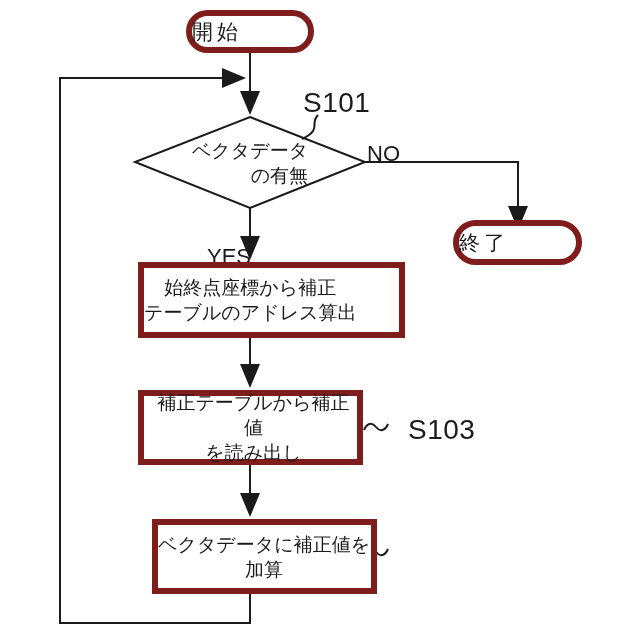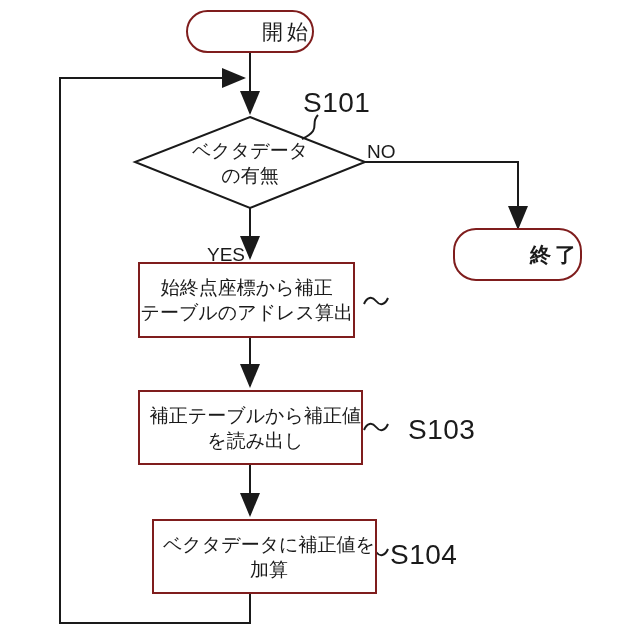--- a/index.html
+++ b/index.html
@@ -3,33 +3,33 @@
 <meta charset="utf-8">
 <style>
   html,body { margin:0; padding:0; }
   body { background:#fff; font-family:"Liberation Sans","DejaVu Sans",sans-serif; }
   #canvas {
     position:relative; width:640px; height:640px; background:#fff;
     color:#1a1a1a; overflow:hidden;
   }
   #wires { position:absolute; left:0; top:0; width:640px; height:640px; }
   .node {
-    position:absolute; box-sizing:border-box; border:2px solid #7f1d1d;
-    background:#fff; display:flex; align-items:center; justify-content:flex-end;
+    position:absolute; box-sizing:border-box; border:6px solid #7f1d1d;
+    background:#fff; display:flex; align-items:center; justify-content:flex-start;
     text-align:center;
   }
   .stadium { border-radius:23px; font-size:21px; letter-spacing:4px; }
   .process { font-size:19px; line-height:25px; }
   .prewrap { white-space:pre-line; }
   .decision-text {
     position:absolute; display:flex; align-items:center; justify-content:center;
-    text-align:center; font-size:19px; line-height:25px; white-space:pre-line;
+    text-align:right; font-size:19px; line-height:25px; white-space:pre-line;
   }
   .step-label { position:absolute; font-size:28px; letter-spacing:0.5px; }
-  .branch-label { position:absolute; font-size:19px; }
+  .branch-label { position:absolute; font-size:22px; }
 </style>
 </head>
 <body>
 
 <div id="canvas">
 
   <svg id="wires" viewBox="0 0 640 640" xmlns="http://www.w3.org/2000/svg">
     <defs>
       <marker id="arrow" viewBox="0 0 12 10" refX="11" refY="5" markerWidth="12" markerHeight="10" orient="auto">
         <path d="M0,0 L12,5 L0,10 Z" fill="#1a1a1a"></path>
@@ -62,28 +62,27 @@
   </div>
 
   <div class="decision-text" style="left:140px; top:119px; width:220px; height:88px;">ベクタデータ
 の有無</div>
 
   <div class="step-label" style="left:303px; top:87px;">S101</div>
 
   <div class="branch-label" style="left:207px; top:208px;margin-top:36px;">YES</div>
   <div class="branch-label" style="left:367px; top:141px;">NO</div>
 
-  <div class="node stadium" style="left:453px; top:228px; width:129px; height:53px;font-weight:bold;">
+  <div class="node stadium" style="left:453px; top:220px; width:129px; height:45px;">
     <span>終了</span>
   </div>
 
-  <div class="node process prewrap" style="left:138px; top:262px; width:217px; height:76px;">始終点座標から補正
+  <div class="node process prewrap" style="left:138px; top:262px; width:267px; height:76px;">始終点座標から補正
 テーブルのアドレス算出</div>
 
   <div class="node process prewrap" style="left:138px; top:390px; width:225px; height:75px;padding-left:6px;">補正テーブルから補正値
 を読み出し</div>
   <div class="step-label" style="left:408px; top:414px;">S103</div>
 
   <div class="node process prewrap" style="left:152px; top:519px; width:225px; height:75px;">ベクタデータに補正値を
 加算</div>
-  <div class="step-label" style="left:390px; top:539px;">S104</div>
 
 </div>
 
 </body></html>

